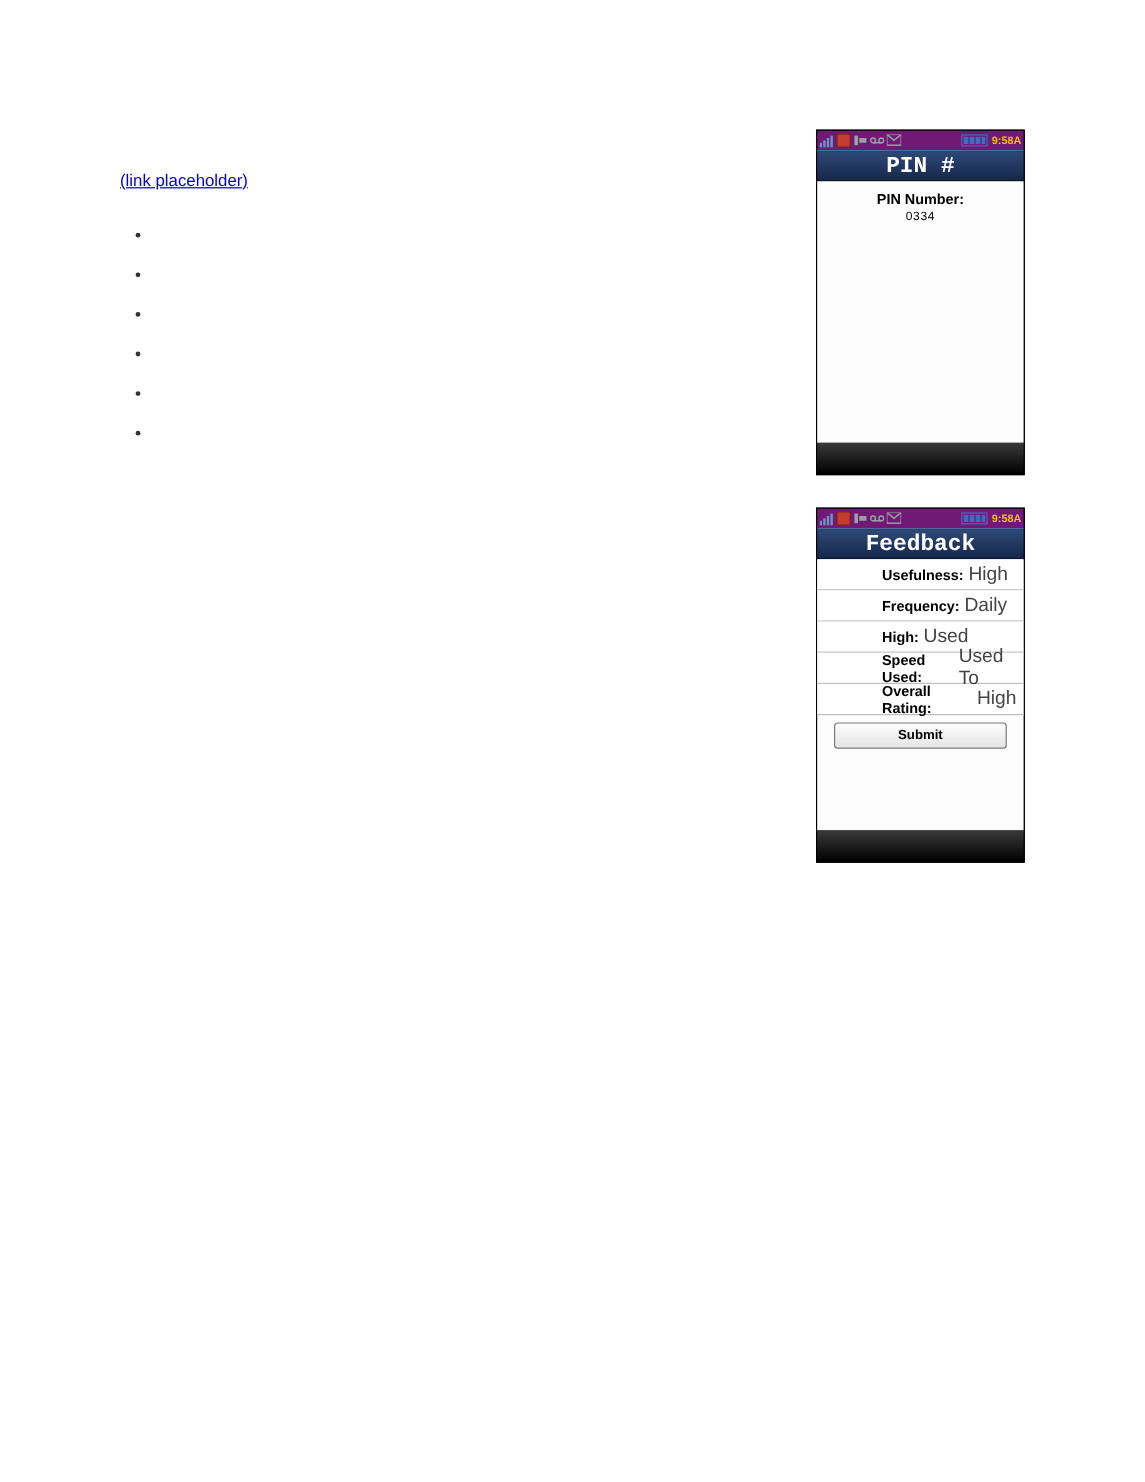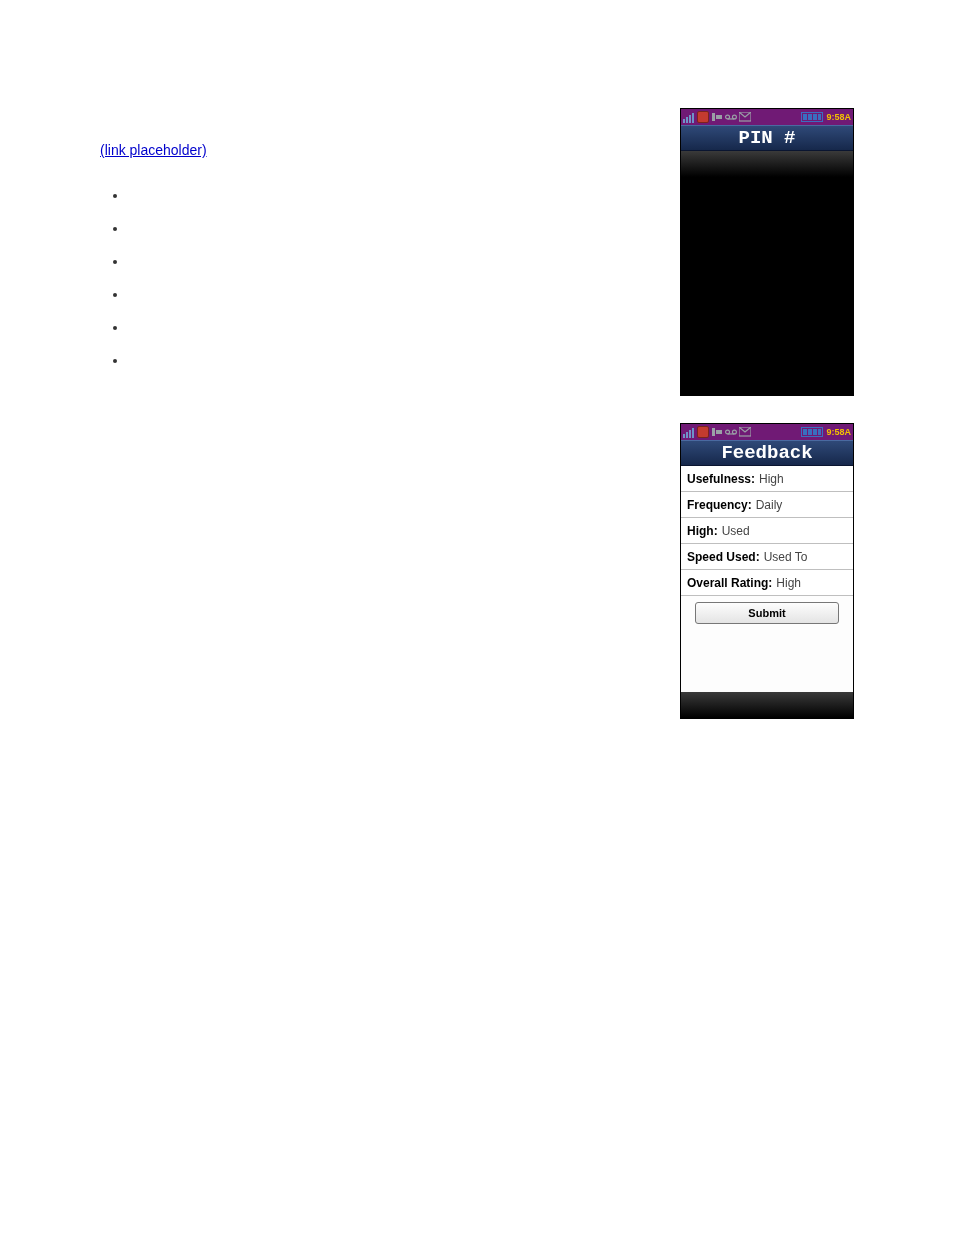--- a/index.html
+++ b/index.html
@@ -52,22 +52,22 @@
   #phone1 .screen-body { text-align:center; padding-top:8px; }
   #phone1 .pin-label { font-size:12px; font-weight:bold; color:#000; font-family:"Trebuchet MS", Arial, sans-serif;}
   #phone1 .pin-value { font-size:10px; margin-top:2px; color:#000; letter-spacing:0.5px;}
 
   
   #phone2 .list-row {
     height:26px; border-bottom:1px solid #bfbfbf; padding:0 6px;
     display:flex; align-items:center; font-size:11px; background:#fff;
     font-family:"Trebuchet MS", Arial, sans-serif;
   }
-  #phone2 .list-row .lbl { font-weight:bold; color:#000; margin-right:4px; font-size:12px;}
-  #phone2 .list-row .val { color:#444; font-size:12px; }
+  #phone2 .list-row .lbl { font-weight:bold; color:#000; margin-right:4px; font-size:12px;margin-left:48px;}
+  #phone2 .list-row .val { color:#444; font-size:16px; }
   #phone2 .submit-wrap { padding:6px 14px 3px 14px; }
   #phone2 .submit-btn {
     width:100%; height:22px; border:1px solid #777; border-radius:3px;
     background:linear-gradient(#fdfdfd,#e4e4e4); font-size:11px; font-weight:bold;
     color:#000; font-family:"Trebuchet MS", Arial, sans-serif;
     display:flex; align-items:center; justify-content:center; cursor:pointer;
   }
 </style>
 </head>
 <body>
@@ -130,20 +130,24 @@
             <span></span>
             <span></span>
           </span>
         </span>
       <span class="sb-time">9:58A</span>
     </div>
   </div>
 
   <div class="titlebar">PIN #</div>
 
+  <div class="screen-body">
+    <div class="pin-label">PIN Number:</div>
+    <div class="pin-value">0334</div>
+  </div>
   <div class="bottombar"></div>
 </div>
 
 <div class="phone" id="phone2">
   <div class="statusbar">
     <div class="sb-left">
       <span class="sb-icon sb-signal">
         <svg width="12" height="12">
             <rect x="0" y="8" width="2" height="4"></rect>
             <rect x="3" y="6" width="2" height="6"></rect>

